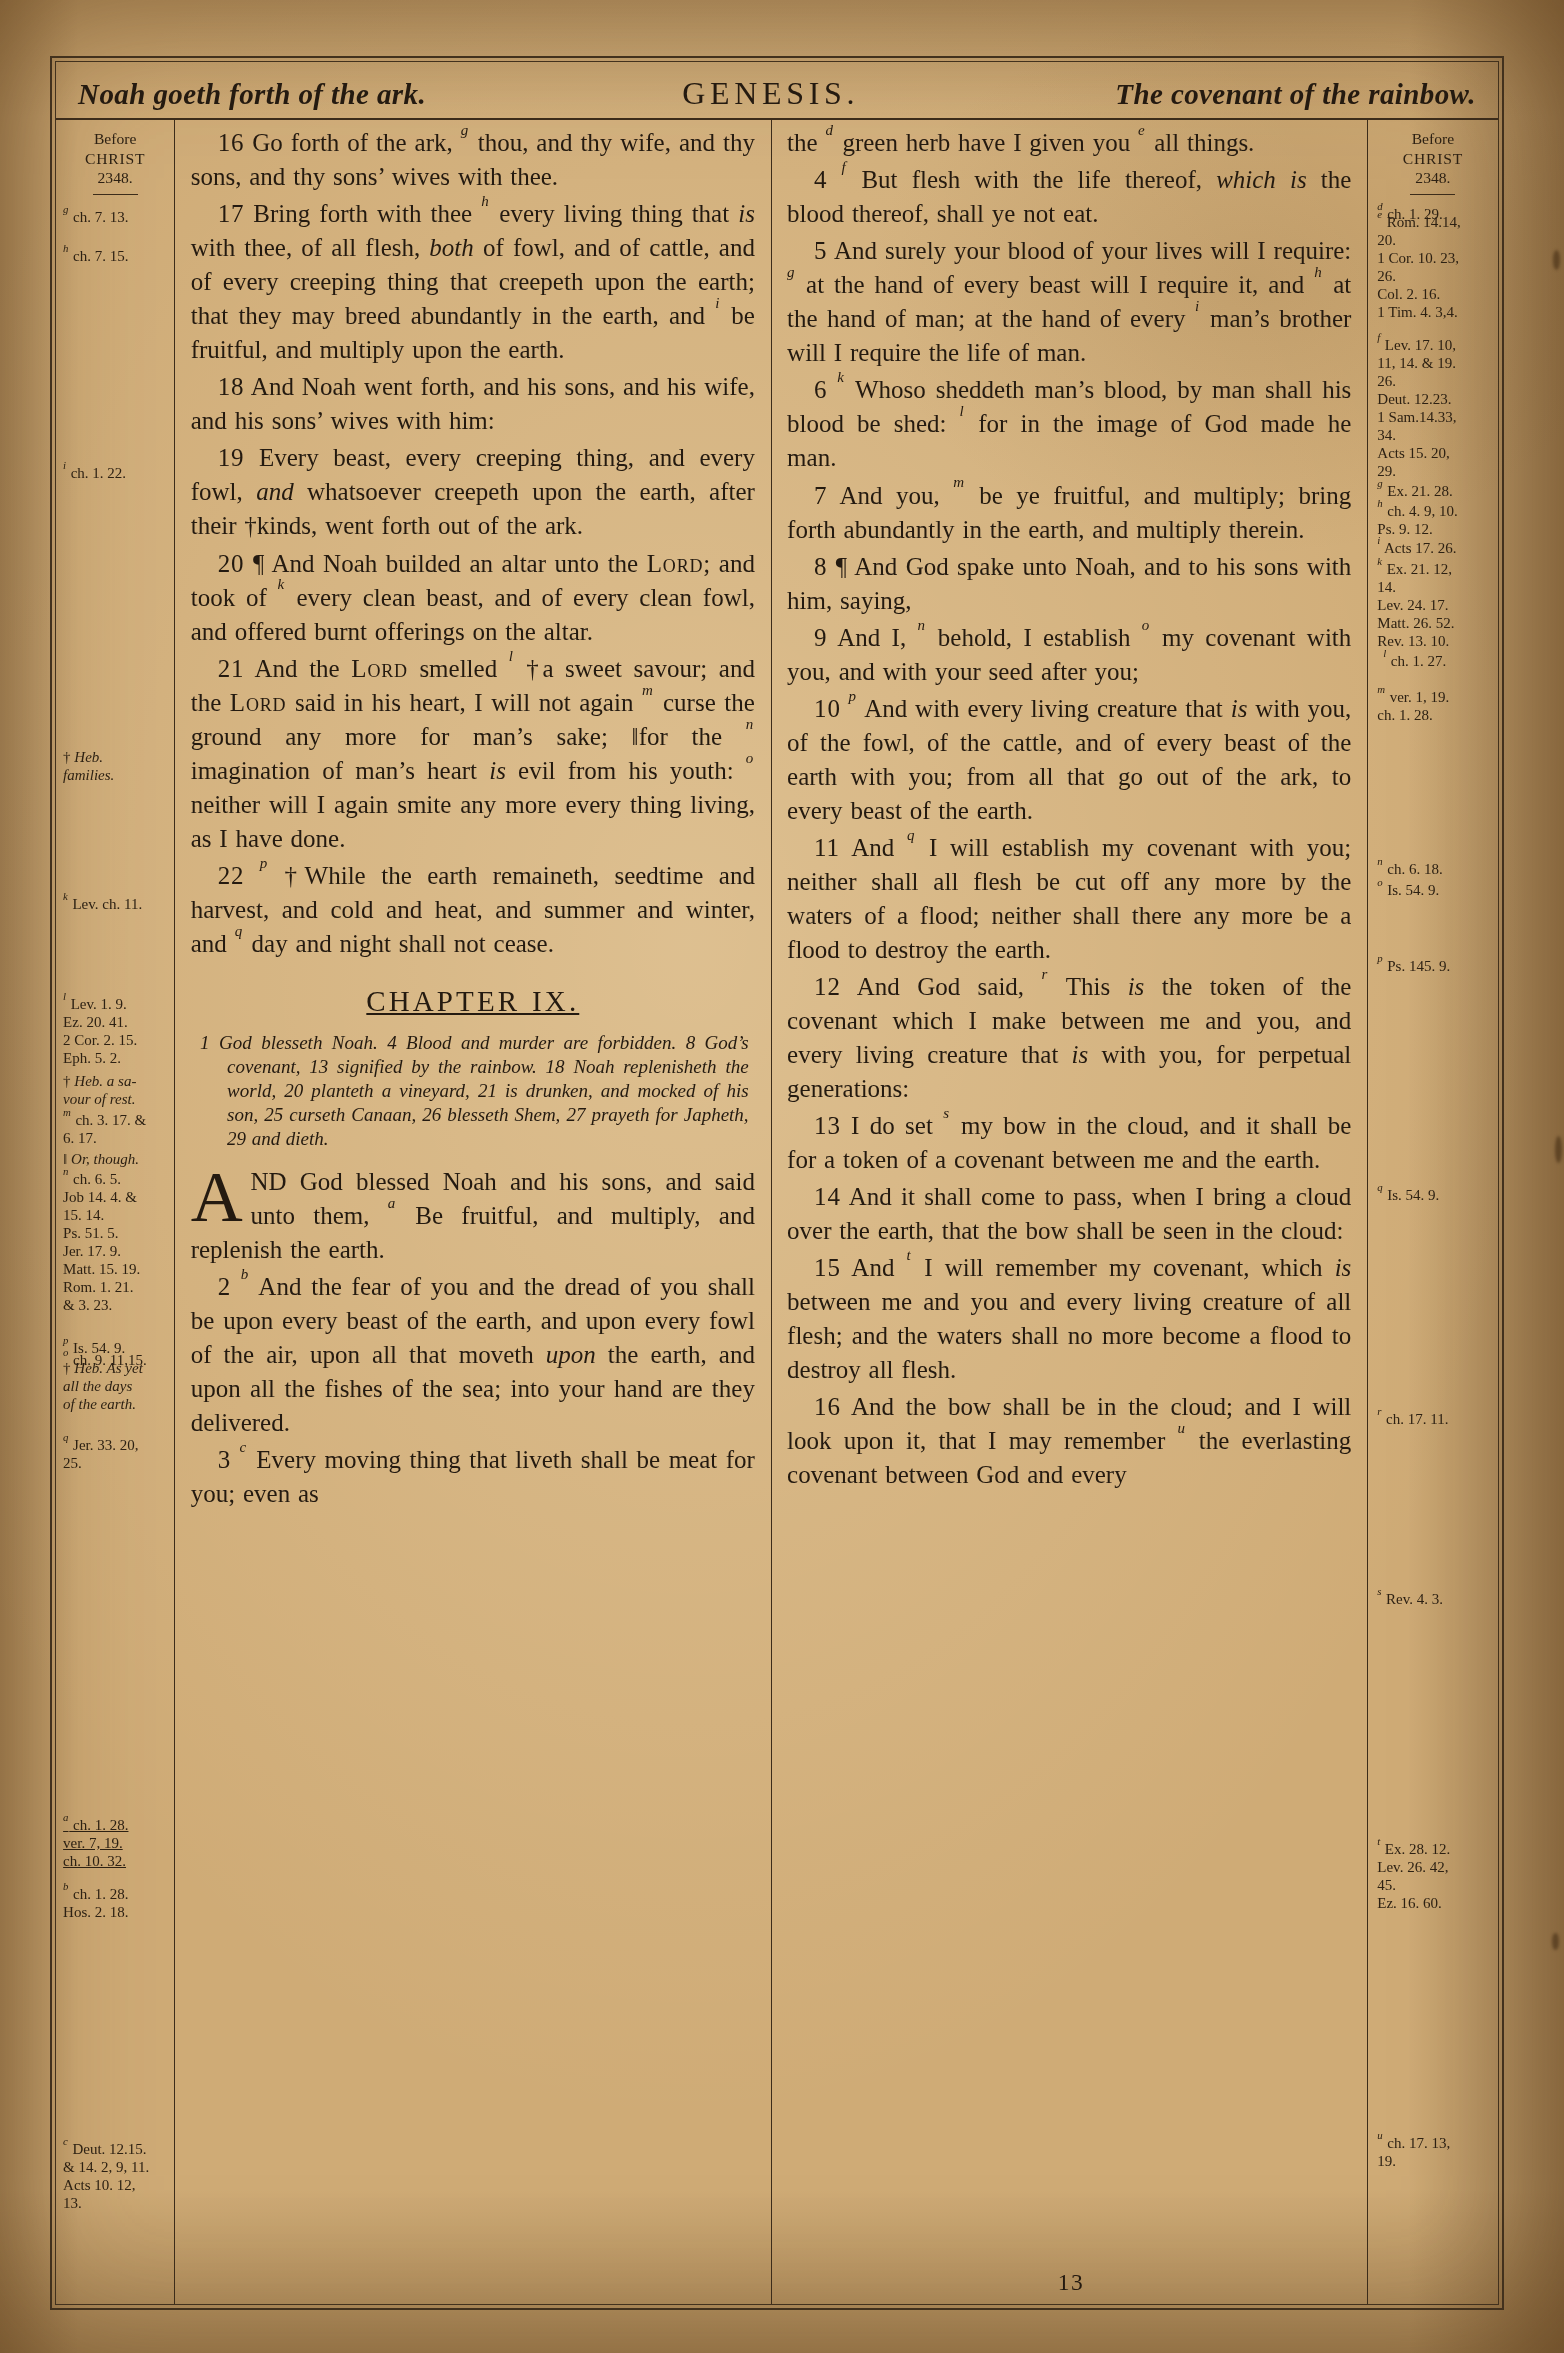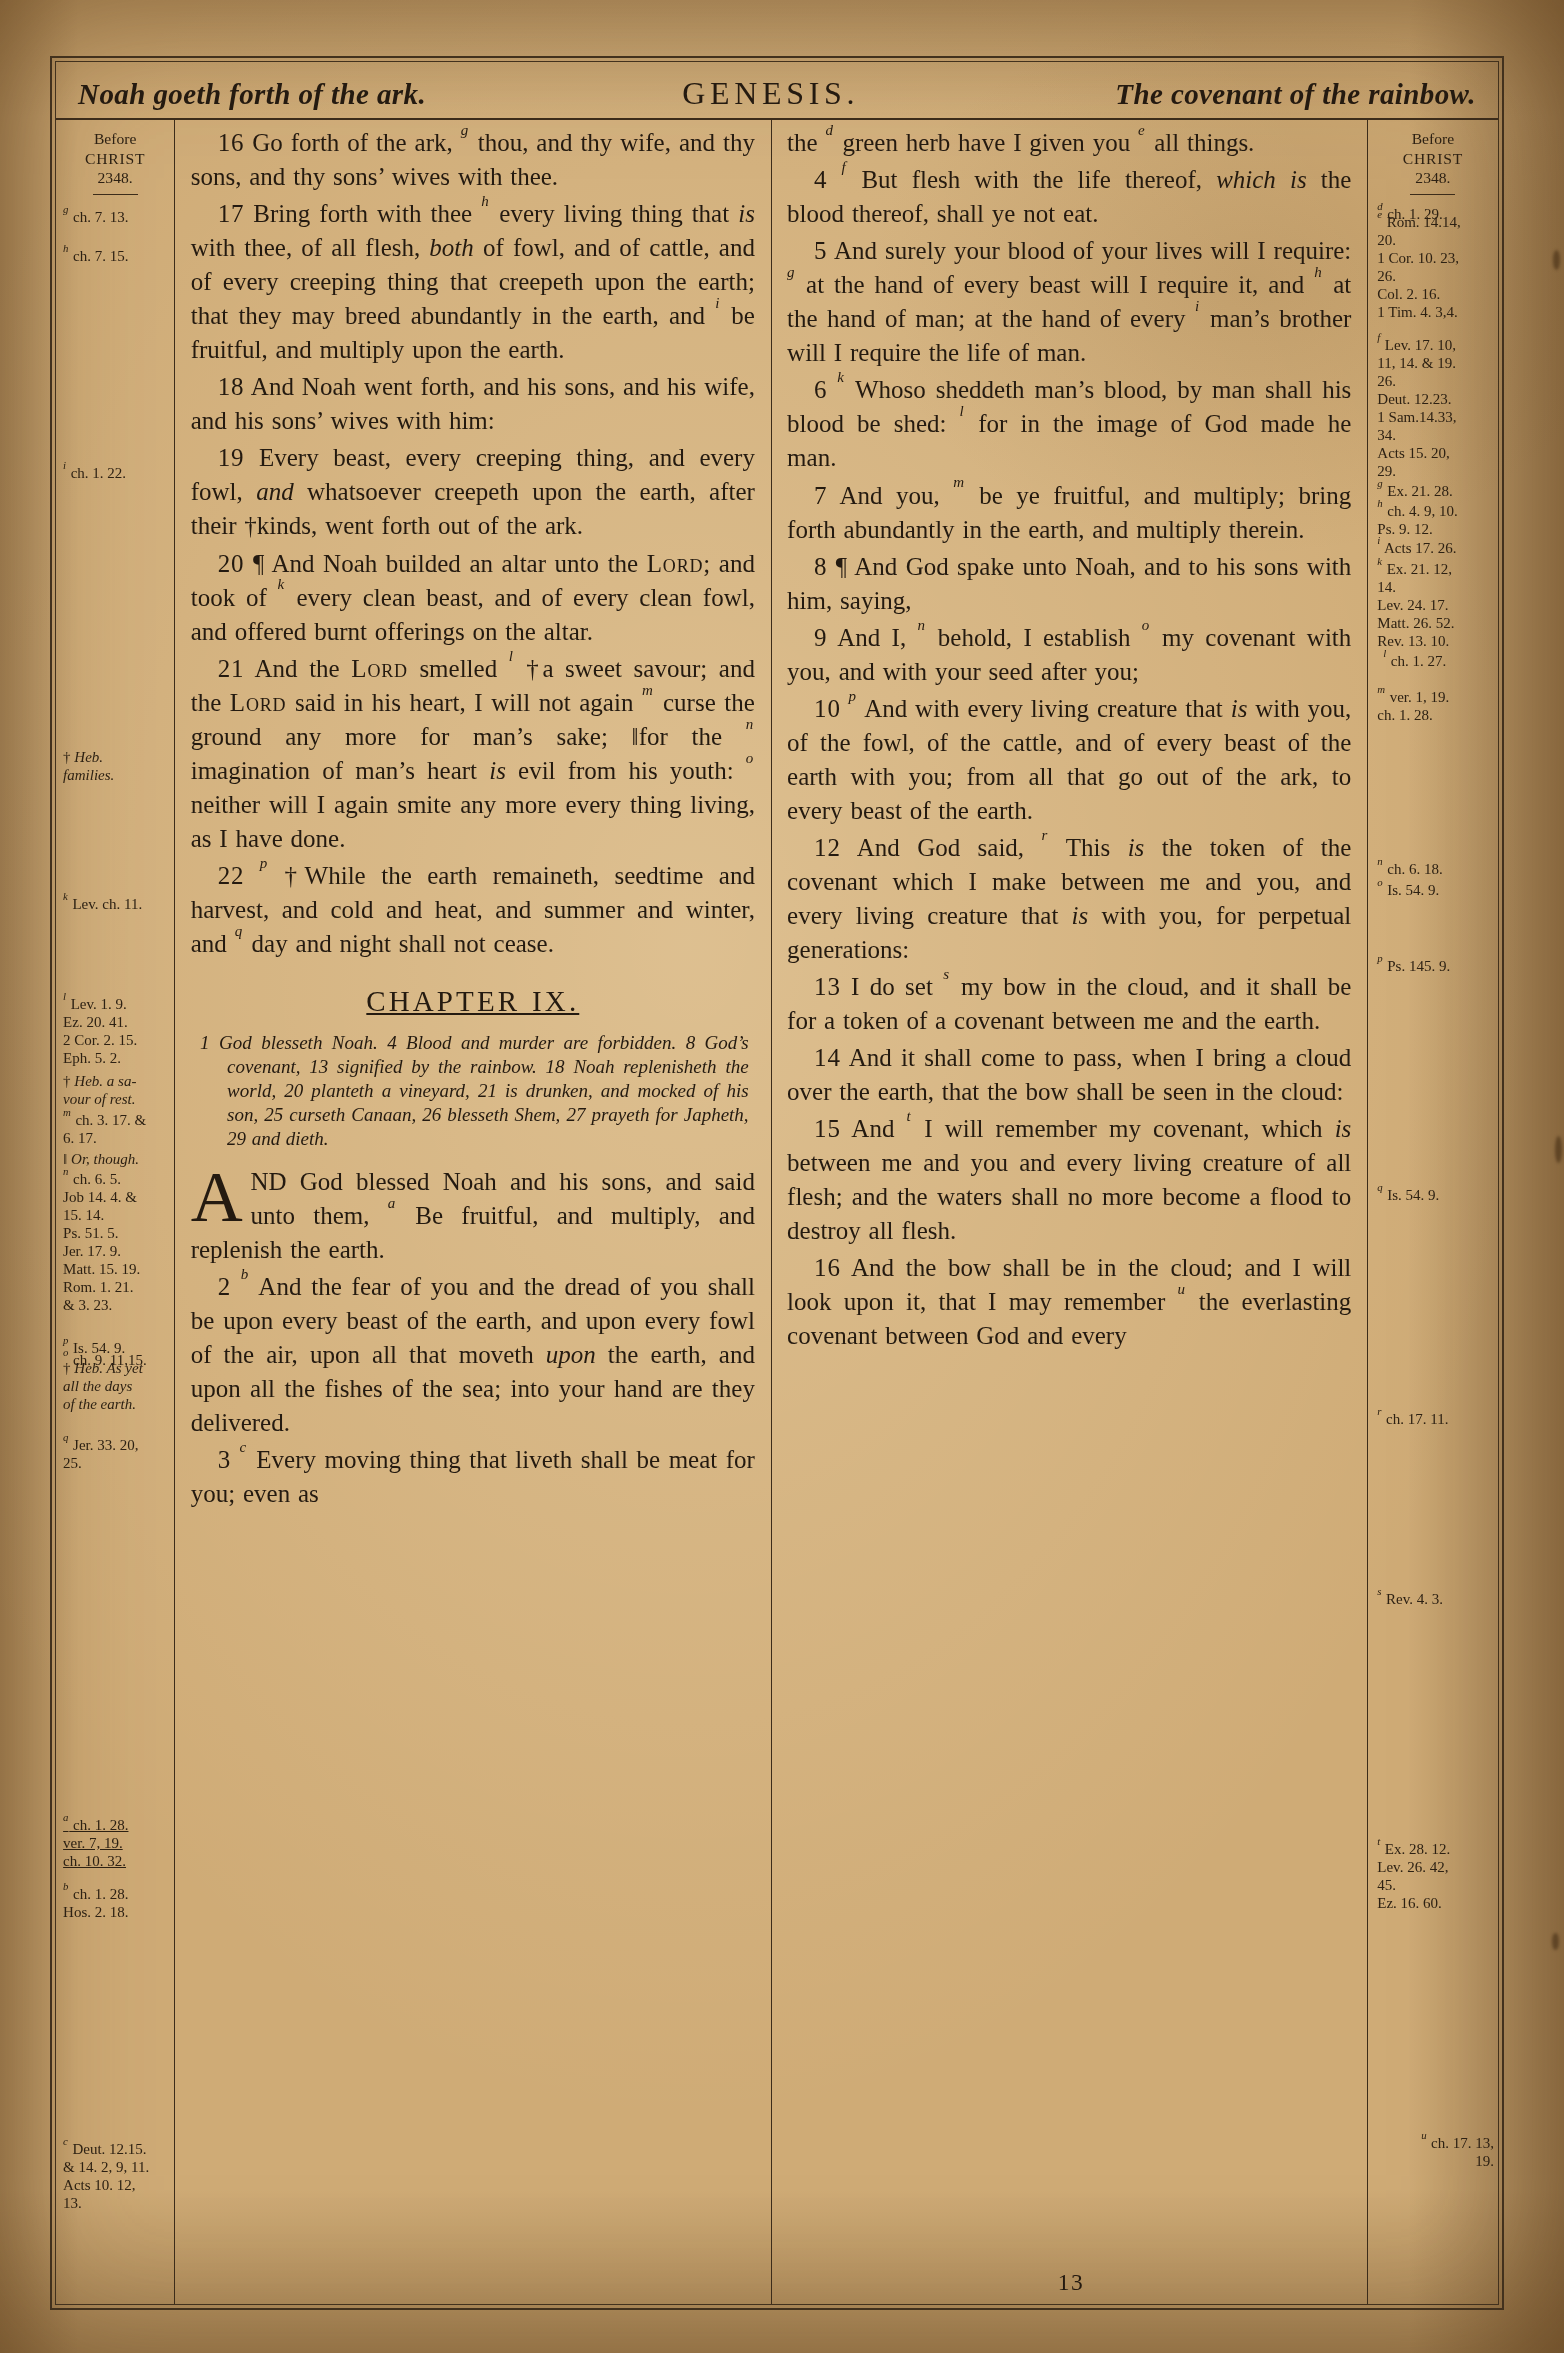--- a/index.html
+++ b/index.html
@@ -143,20 +143,21 @@
         <div class="main sep">
           <div id="colR">
               <p class="verse cont">the <sup class="rf">d</sup> green herb have I given you <sup class="rf">e</sup> all things.</p>
               <p class="verse"><span class="vnum">4</span> <sup class="rf">f</sup> But flesh with the life thereof, <i>which is</i> the blood thereof, shall ye not eat.</p>
               <p class="verse"><span class="vnum">5</span> And surely your blood of your lives will I require: <sup class="rf">g</sup> at the hand of every beast will I require it, and <sup class="rf">h</sup> at the hand of man; at the hand of every <sup class="rf">i</sup> man’s brother will I require the life of man.</p>
               <p class="verse"><span class="vnum">6</span> <sup class="rf">k</sup> Whoso sheddeth man’s blood, by man shall his blood be shed: <sup class="rf">l</sup> for in the image of God made he man.</p>
               <p class="verse"><span class="vnum">7</span> And you, <sup class="rf">m</sup> be ye fruitful, and multiply; bring forth abundantly in the earth, and multiply therein.</p>
               <p class="verse"><span class="vnum">8</span> ¶ And God spake unto Noah, and to his sons with him, saying,</p>
               <p class="verse"><span class="vnum">9</span> And I, <sup class="rf">n</sup> behold, I establish <sup class="rf">o</sup> my covenant with you, and with your seed after you;</p>
               <p class="verse"><span class="vnum">10</span> <sup class="rf">p</sup> And with every living creature that <i>is</i> with you, of the fowl, of the cattle, and of every beast of the earth with you; from all that go out of the ark, to every beast of the earth.</p>
+              <p class="verse"><span class="vnum">11</span> And <sup class="rf">q</sup> I will establish my covenant with you; neither shall all flesh be cut off any more by the waters of a flood; neither shall there any more be a flood to destroy the earth.</p>
               <p class="verse"><span class="vnum">12</span> And God said, <sup class="rf">r</sup> This <i>is</i> the token of the covenant which I make between me and you, and every living creature that <i>is</i> with you, for perpetual generations:</p>
               <p class="verse"><span class="vnum">13</span> I do set <sup class="rf">s</sup> my bow in the cloud, and it shall be for a token of a covenant between me and the earth.</p>
               <p class="verse"><span class="vnum">14</span> And it shall come to pass, when I bring a cloud over the earth, that the bow shall be seen in the cloud:</p>
               <p class="verse"><span class="vnum">15</span> And <sup class="rf">t</sup> I will remember my covenant, which <i>is</i> between me and you and every living creature of all flesh; and the waters shall no more become a flood to destroy all flesh.</p>
               <p class="verse"><span class="vnum">16</span> And the bow shall be in the cloud; and I will look upon it, that I may remember <sup class="rf">u</sup> the everlasting covenant between God and every</p>
             </div>
         </div>
 
         <div class="refs refs-right" id="refsR">
           <div class="bc">
@@ -174,21 +175,21 @@
             <div class="ref-item" style="top: 440px;"><sup class="rf">k</sup> Ex. 21. 12,<br>14.<br>Lev. 24. 17.<br>Matt. 26. 52.<br>Rev. 13. 10.</div>
             <div class="ref-item" style="top: 532px; margin-left: 6px;"><sup class="rf">l</sup> ch. 1. 27.</div>
             <div class="ref-item" style="top: 568px;"><sup class="rf">m</sup> ver. 1, 19.<br>ch. 1. 28.</div>
             <div class="ref-item" style="top: 740px;"><sup class="rf">n</sup> ch. 6. 18.</div>
             <div class="ref-item" style="top: 761px;"><sup class="rf">o</sup> Is. 54. 9.</div>
             <div class="ref-item" style="top: 837px;"><sup class="rf">p</sup> Ps. 145. 9.</div>
             <div class="ref-item" style="top: 1066px;"><sup class="rf">q</sup> Is. 54. 9.</div>
             <div class="ref-item" style="top: 1290px;"><sup class="rf">r</sup> ch. 17. 11.</div>
             <div class="ref-item" style="top: 1470px;"><sup class="rf">s</sup> Rev. 4. 3.</div>
             <div class="ref-item" style="top: 1720px;"><sup class="rf">t</sup> Ex. 28. 12.<br>Lev. 26. 42,<br>45.<br>Ez. 16. 60.</div>
-            <div class="ref-item" style="top: 2014px; text-align: right;"><sup class="rf">u</sup> ch. 17. 13,<br>19.</div>
+            <div class="ref-item" style="top: 2014px;"><sup class="rf">u</sup> ch. 17. 13,<br>19.</div>
           </div>
 
         <div class="folio">13</div>
       </div>
 
     </div>
   </div>
 </div>
 
 

